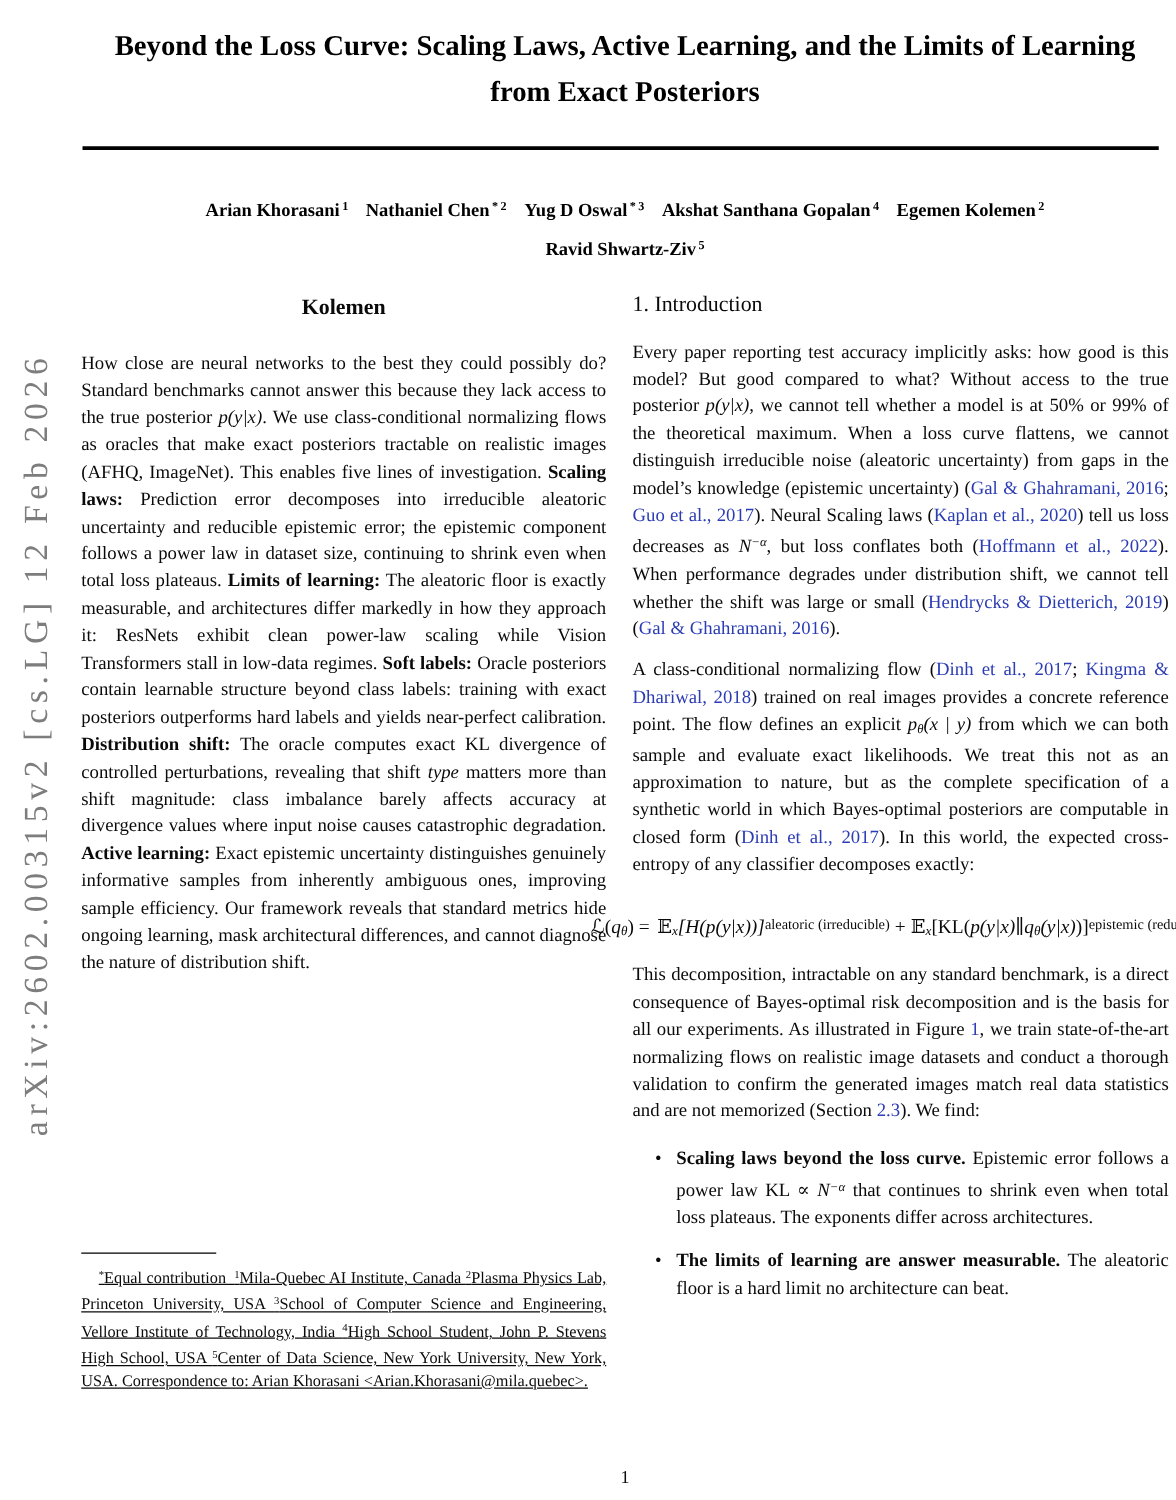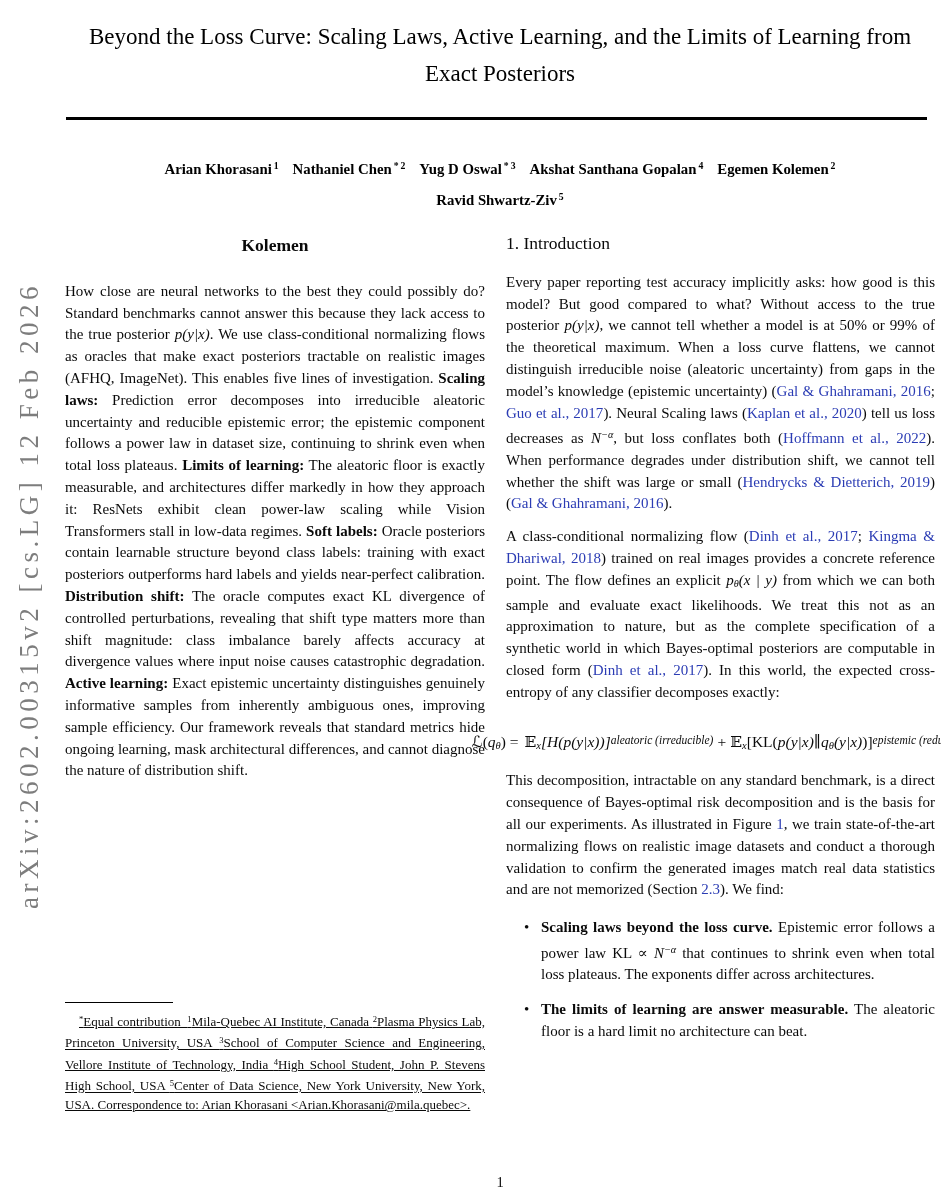--- a/index.html
+++ b/index.html
@@ -9,21 +9,21 @@
     color:#0a0a0a; overflow:hidden;
   }
 
   
   .watermark { position:absolute; left:0px; top:250px; width:58px; height:690px;
     display:flex; align-items:center; justify-content:center; }
   .watermark span { transform:rotate(-90deg); white-space:nowrap;
     font-size:27px; letter-spacing:4.5px; color:var(--watermark,#7d7d7d); }
 
   .title { position:absolute; top:18px; left:82px; width:836px; margin:0;
-    text-align:center; font-size:23px; font-weight:normal; line-height:37px; color:#000; }
+    text-align:center; font-size:23px; font-weight:bold; line-height:37px; color:#000; }
 
   .title-rule { position:absolute; top:117px; left:66px; width:861px; height:2.5px; background:#000; }
 
   .authors { position:absolute; top:152px; left:35px; width:930px; text-align:center;
     font-size:14.8px; font-weight:bold; line-height:27px; color:#000; }
 
   .col { position:absolute; top:233px; text-align:justify; font-size:15px; line-height:21.8px; }
   .col-left  { left:65px;  width:420px; }
   .col-right { left:506px; width:429px; }
 
@@ -34,38 +34,38 @@
   .col p { margin:0 0 11px; }
 
   
   .equation { display:flex; align-items:baseline; justify-content:center;
     margin:5px 0 14px; font-size:15.5px; text-align:left; }
   .eq-lhs { margin-right:6px; white-space:nowrap;margin-top:16px; }
   .eq-plus { margin:0 4px; }
   .eq-group { display:inline-flex; flex-direction:row; align-items:stretch; }
   .eq-term { white-space:nowrap; text-align:center; }
   .underbrace { width:100%; height:8px; display:block; margin-top:1px; }
-  .eq-label { font-size:11.5px; line-height:14px; margin-top:2px; text-align:center; white-space:nowrap;font-style:italic; }
+  .eq-label { font-size:11.5px; line-height:14px; margin-top:2px; text-align:center; white-space:nowrap; }
 
   .findings { list-style:none; margin:16px 0 0; padding:0 0 0 18px; }
   .findings li { position:relative; padding-left:17px; margin-bottom:13px; }
   .findings .bullet { position:absolute; left:0; top:0; }
 
   .footnote { position:absolute; left:65px; top:1002px; width:420px;
     font-size:13px; line-height:18.2px; text-align:justify;text-decoration:underline; }
   .footnote-rule { width:108px; border-top:1.4px solid #000; margin:0 0 7px 0; }
   .footnote-text { margin:0; text-indent:14px; }
   .preprint { margin:20px 0 0; font-style:italic; font-size:13.5px; text-align:left; }
 
   .page-number { position:absolute; top:1174px; left:35px; width:930px;
     text-align:center; font-size:14.5px; }
 
   
   .s-b { font-weight:bold; }
-  .s-i { }
+  .s-i { font-style:italic; }
   .s-c { color:var(--link,#2b3cb4); }
   .s-m { font-style:italic; }
   .s-r { font-style:normal; }
   .s-msup { font-style:italic; font-size:68%; vertical-align:0.45em; }
   .s-msub { font-style:italic; font-size:68%; vertical-align:-0.2em; }
   .s-sup { font-size:66%; vertical-align:0.5em; }
   .s-gap { display:inline-block; width:14px; }
   .s-scr, .s-bb { font-family:"DejaVu Serif","DejaVu Sans",serif; font-style:normal; }
 </style>
 </head>

